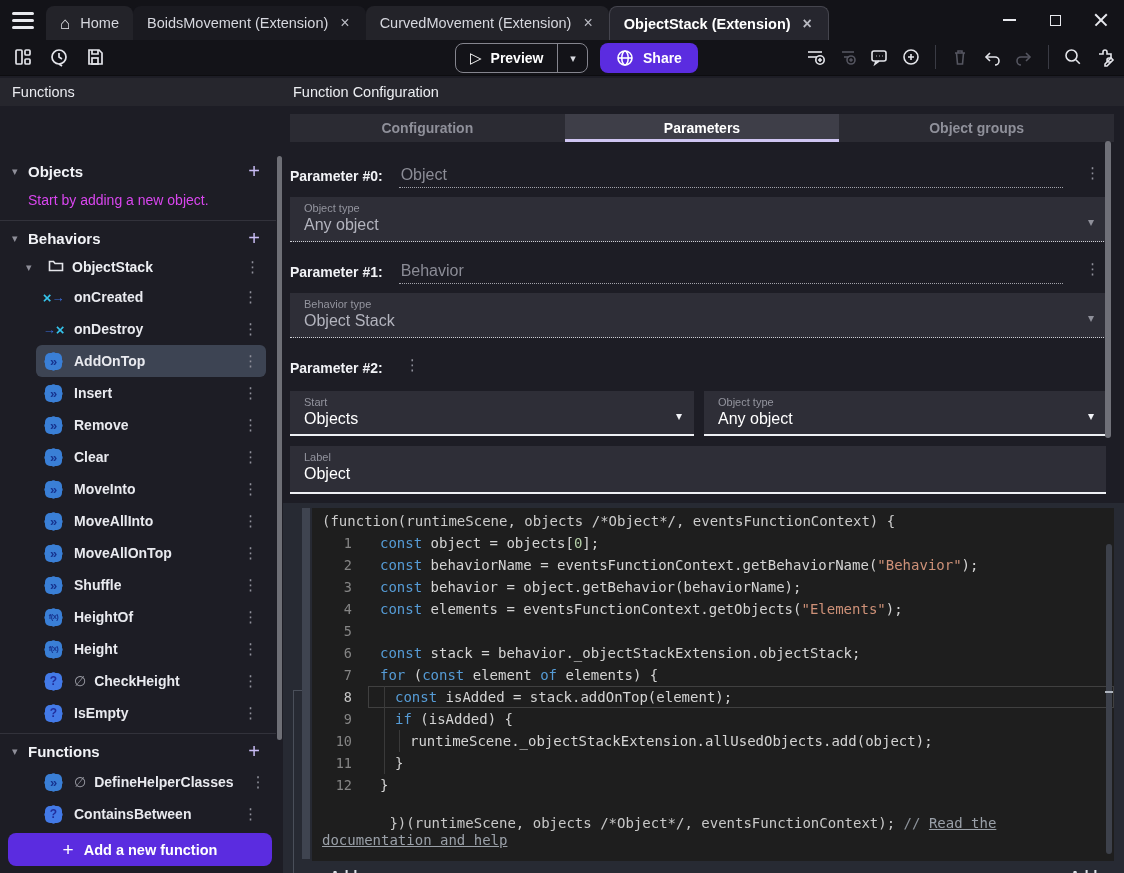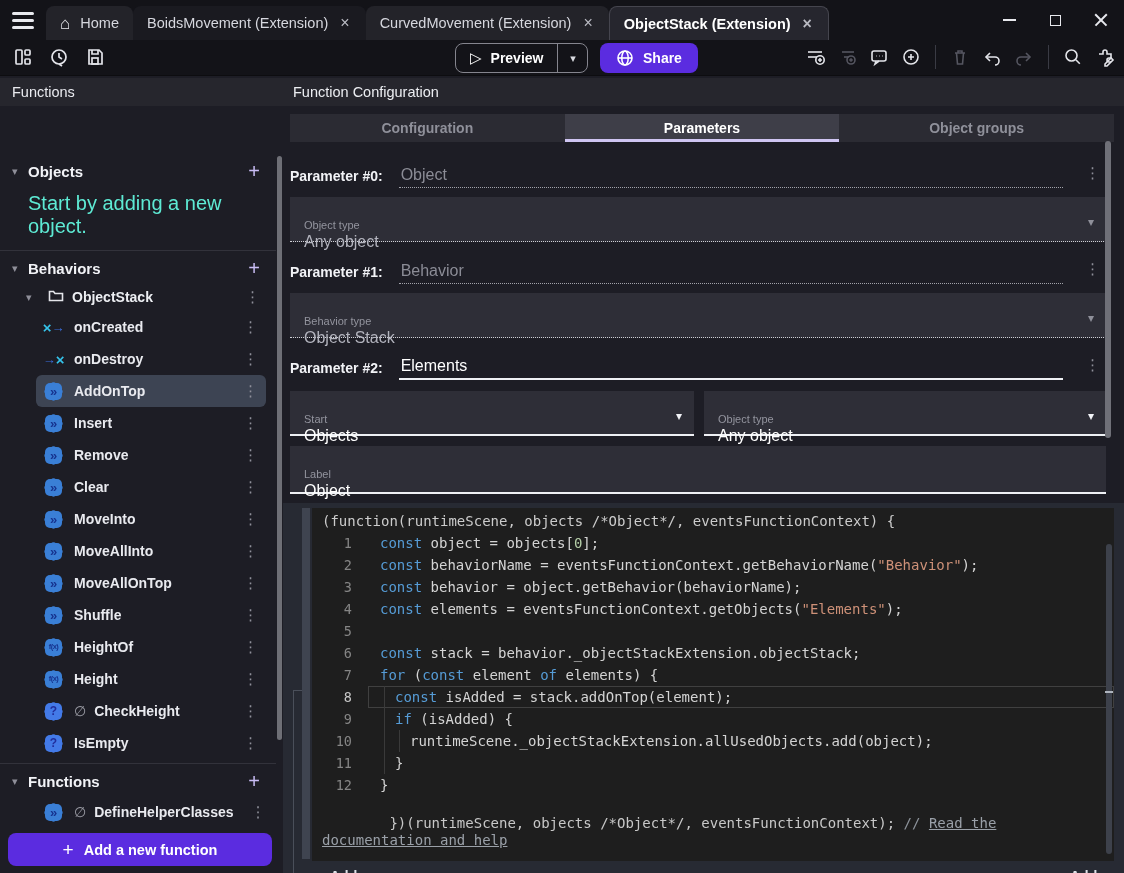--- a/index.html
+++ b/index.html
@@ -48,21 +48,21 @@
   .sidebar { position:absolute; left:0; top:76px; width:283px; height:797px; background:#1d1d25; }
   .panel-strip { height:28px; background:#26262d; display:flex; align-items:center; padding:0 12px; font-size:14.5px; color:#e9eaef; }
   .sidebar .panel-strip { margin-top:2px; }
   .searchbox { position:absolute; left:8px; top:36px; width:264px; height:36px; background:#3e3e47; border-radius:6px; display:flex; align-items:center; gap:10px; padding:0 12px; cursor:text; }
   .searchbox svg { stroke:#9a9ba4; fill:none; stroke-width:1.8; }
   .search-ph { color:#8f909a; font-size:15px; }
   .sec-head { display:flex; align-items:center; padding:0 12px; height:30px; }
   .sec-caret { color:#8f8f99; font-size:11px; width:16px; }
   .sec-title { font-weight:bold; font-size:15px; color:#f2f3f7; }
   .sec-plus { margin-left:auto; color:#c9bdf4; font-size:20px; font-weight:normal; padding:0 4px; cursor:pointer; }
-  .sec-empty { color:#5eead4; font-size:20px; padding:6px 12px 10px 28px; }
+  .sec-empty { color:#d946ef; font-size:14px; padding:6px 12px 10px 28px; }
   .sb-div { height:1px; background:#32323b; margin:2px 0; }
   .tree-folder { display:flex; align-items:center; height:28px; padding:0 10px 0 26px; gap:8px; cursor:pointer; }
   .tree-folder .sec-caret { width:14px; }
   .folder-ic svg { stroke:#e4e5ea; fill:none; stroke-width:1.6; }
   .tree-folder .name { font-weight:bold; font-size:14px; }
   .kebab { margin-left:auto; color:#8f909a; font-size:15px; padding:0 6px; cursor:pointer; letter-spacing:0; }
   .sb-item { display:flex; align-items:center; height:32px; margin:0 10px 0 36px; padding:0 2px 0 8px; border-radius:6px; gap:11px; cursor:pointer; }
   .sb-item.selected { background:#3d4453; }
   .sb-item .name { font-weight:bold; font-size:14px; color:#e9eaef; display:flex; align-items:center; gap:8px; }
   .priv { color:#9a9ba4; font-weight:normal; font-size:14px; }
@@ -84,21 +84,21 @@
   .mtabs { position:absolute; left:290px; top:114px; width:824px; height:28px; display:flex; background:#2b2b33; }
   .mtab { flex:1; display:flex; align-items:center; justify-content:center; font-weight:bold; font-size:14px; color:#8f909a; cursor:pointer; position:relative; }
   .mtab.active { background:#3e3e48; color:#fff; }
   .mtab.active::after { content:""; position:absolute; left:0; right:0; bottom:0; height:3px; background:#cfc5f2; }
   .prow { position:absolute; left:290px; width:816px; height:30px; display:flex; align-items:flex-end; gap:16px; }
   .prow .plabel { font-weight:bold; font-size:14px; color:#f2f3f7; padding-bottom:4px; white-space:nowrap; }
   .pname { font-size:16px; padding:0 2px 3px 2px; flex:1; }
   .pname.ghost { color:#8b8c96; border-bottom:1px dotted #a2a3ab; }
   .pname.filled { color:#ffffff; border-bottom:2px solid #eef0f4; }
   .prow .kebab { align-self:center; margin-left:0; }
-  .fld { position:absolute; background:#2e2e37; height:45px; padding:22px 14px 0 14px; cursor:pointer; }
+  .fld { position:absolute; background:#2e2e37; height:45px; padding:5px 14px 0 14px; cursor:pointer; }
   .fld .flabel { font-size:11px; color:#93949e; }
   .fld .fvalue { font-size:16px; margin-top:2px; }
   .fld.muted .fvalue { color:#b3b4be; }
   .fld.muted { border-bottom:1px dotted #cfd0d6; }
   .fld.muted .chev { color:#8f909a; }
   .fld.lit .fvalue { color:#ffffff; }
   .fld.lit { border-bottom:2px solid #eef0f4; }
   .fld.lit .chev { color:#f2f3f7; }
   .fld .chev { position:absolute; right:12px; top:18px; font-size:12px; }
   .fld.nochev { border-bottom:2px solid #eef0f4; }
@@ -491,21 +491,20 @@
     <span class="kebab">⋮</span>
   </div>
   <div class="fld muted" style="left:290px; top:293px; width:816px;">
     <div class="flabel">Behavior type</div>
     <div class="fvalue">Object Stack</div>
     <span class="chev">▾</span>
   </div>
 
   <div class="prow" style="top:350px;">
     <span class="plabel">Parameter #2:</span>
-    <span class="pname filled">Elements</span>
     <span class="kebab">⋮</span>
   </div>
   <div class="fld lit" style="left:290px; top:391px; width:404px;">
     <div class="flabel">Start</div>
     <div class="fvalue">Objects</div>
     <span class="chev">▾</span>
   </div>
   <div class="fld lit" style="left:704px; top:391px; width:402px;">
     <div class="flabel">Object type</div>
     <div class="fvalue">Any object</div>

